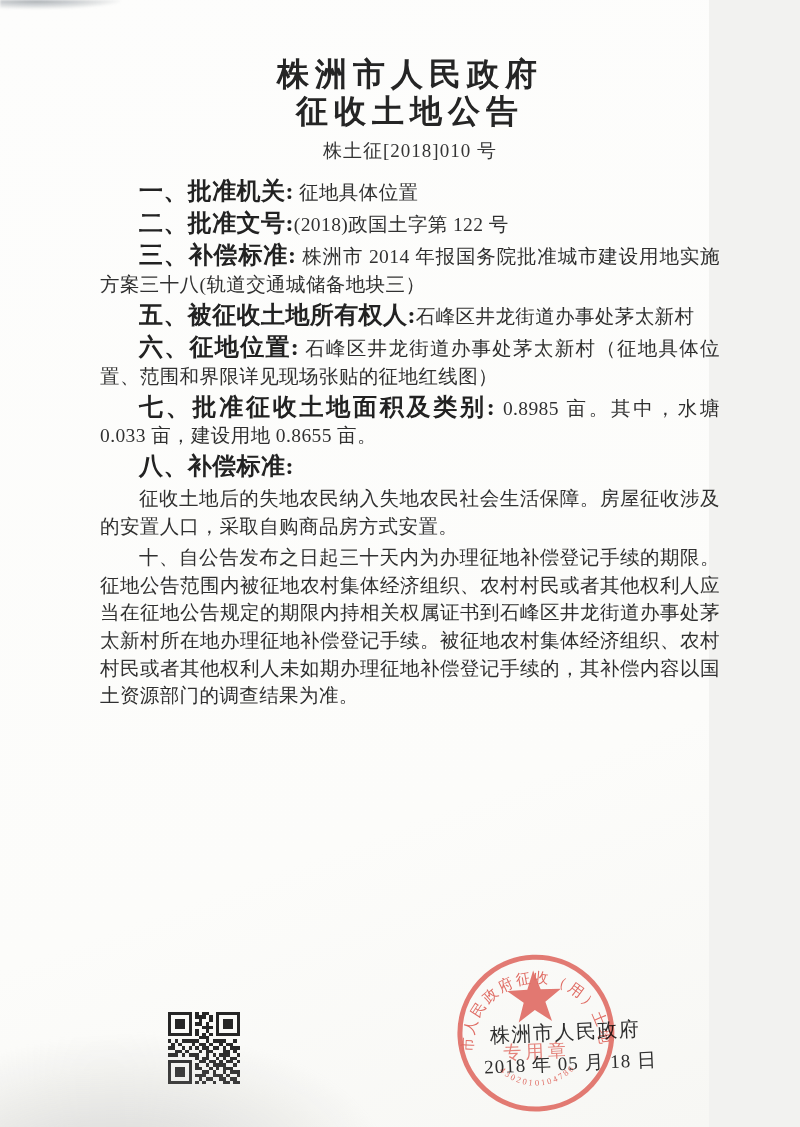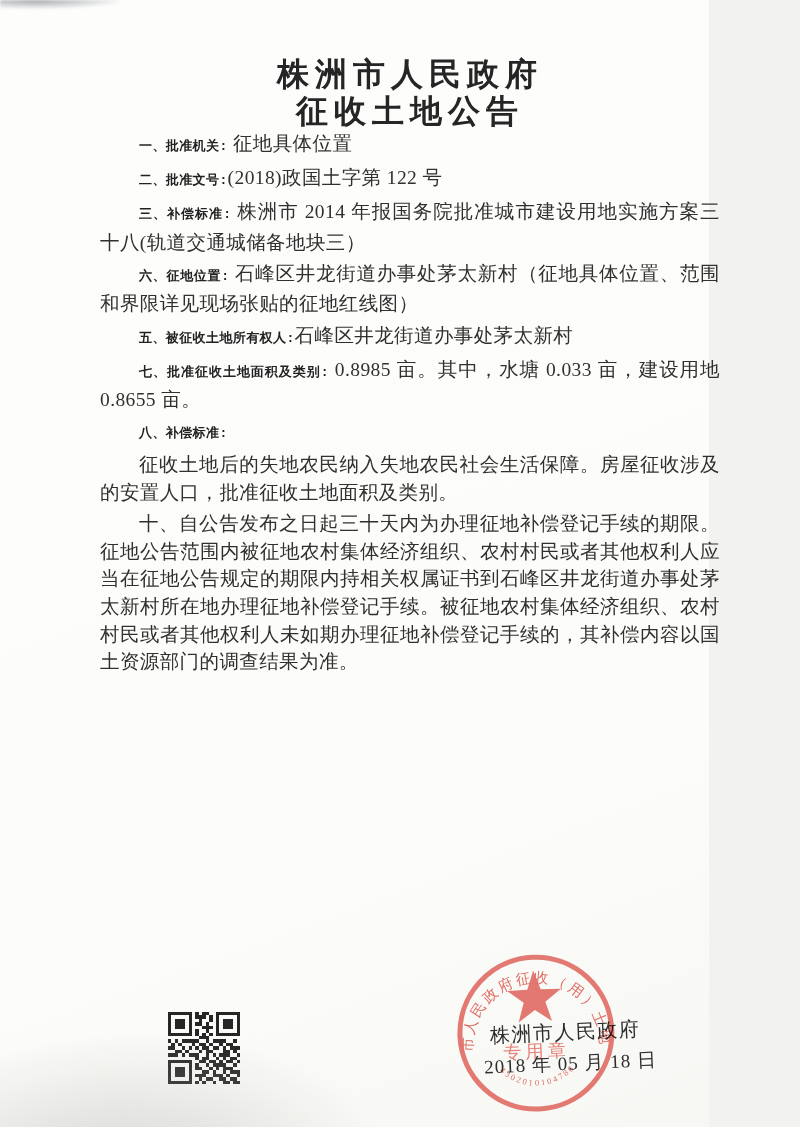--- a/index.html
+++ b/index.html
@@ -37,22 +37,22 @@
     text-align:center;font-size:19px;letter-spacing:1px;color:#333;
     margin:8px 0 14px 0;
   }
   .para{
     margin:0 0 3.5px 0;
     font-size:19.5px;line-height:27.6px;letter-spacing:.4px;
     text-indent:2em;text-align:justify;color:#303030;
   }
   .para .b{
     font-weight:bold;
-    font-family:Liberation Mono, monospace;
-    font-size:13px;color:#222;
+    font-family:Liberation Serif, serif;
+    font-size:24px;color:#222;
   }
   
   .qr{
     position:absolute;left:168px;top:1012px;width:72px;height:72px;
     display:grid;grid-template-columns:repeat(21,1fr);grid-template-rows:repeat(21,1fr);
   }
   .qcell{background:transparent}
   .qcell.on{background:#262626}
   
   .sig-group{
@@ -76,29 +76,30 @@
 </head>
 <body>
 
 <div class="page">
 
   <div class="smudge-tl"></div>
 
   <div class="doc">
     <h1 class="title">株洲市人民政府</h1>
     <h1 class="title">征收土地公告</h1>
+    <div class="docno">株土征[2018]010 号</div>
     <div>
         <p class="para"><span class="b">一、批准机关:</span><span> 征地具体位置</span></p>
         <p class="para"><span class="b">二、批准文号:</span><span>(2018)政国土字第 122 号</span></p>
         <p class="para"><span class="b">三、补偿标准:</span><span> 株洲市 2014 年报国务院批准城市建设用地实施方案三十八(轨道交通城储备地块三）</span></p>
+        <p class="para"><span class="b">五、被征收土地所有权人:</span><span>石峰区井龙街道办事处茅太新村</span></p>
         <p class="para"><span class="b">六、征地位置:</span><span> 石峰区井龙街道办事处茅太新村（征地具体位置、范围和界限详见现场张贴的征地红线图）</span></p>
-        <p class="para"><span class="b">五、被征收土地所有权人:</span><span>石峰区井龙街道办事处茅太新村</span></p>
         <p class="para"><span class="b">七、批准征收土地面积及类别:</span><span> 0.8985 亩。其中，水塘 0.033 亩，建设用地 0.8655 亩。</span></p>
         <p class="para"><span class="b">八、补偿标准:</span></p>
-        <p class="para"><span>征收土地后的失地农民纳入失地农民社会生活保障。房屋征收涉及的安置人口，批准征收土地面积及类别。</span></p>
+        <p class="para"><span>征收土地后的失地农民纳入失地农民社会生活保障。房屋征收涉及的安置人口，采取自购商品房方式安置。</span></p>
         <p class="para"><span>十、自公告发布之日起三十天内为办理征地补偿登记手续的期限。征地公告范围内被征地农村集体经济组织、农村村民或者其他权利人应当在征地公告规定的期限内持相关权属证书到石峰区井龙街道办事处茅太新村所在地办理征地补偿登记手续。被征地农村集体经济组织、农村村民或者其他权利人未如期办理征地补偿登记手续的，其补偿内容以国土资源部门的调查结果为准。</span></p>
       </div>
   </div>
 
   <div class="qr">
       <div class="qcell on"></div>
       <div class="qcell on"></div>
       <div class="qcell on"></div>
       <div class="qcell on"></div>
       <div class="qcell on"></div>

